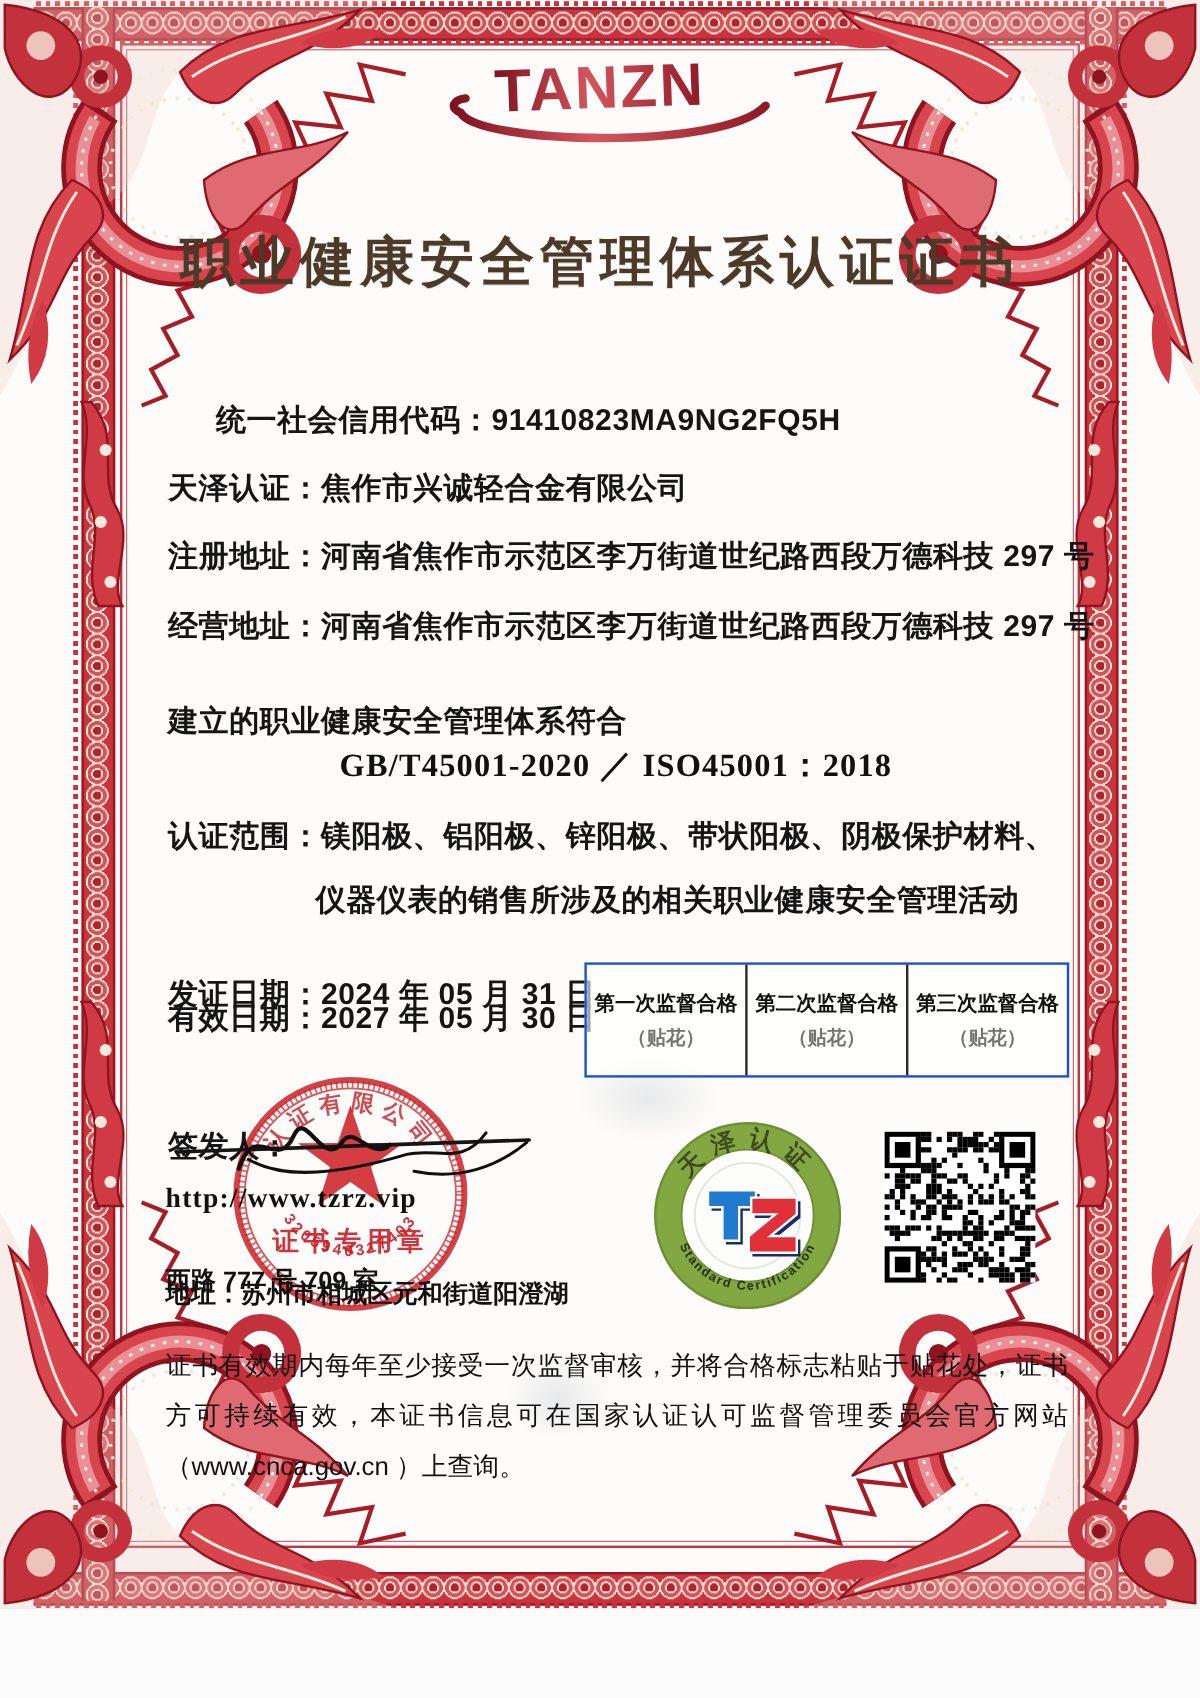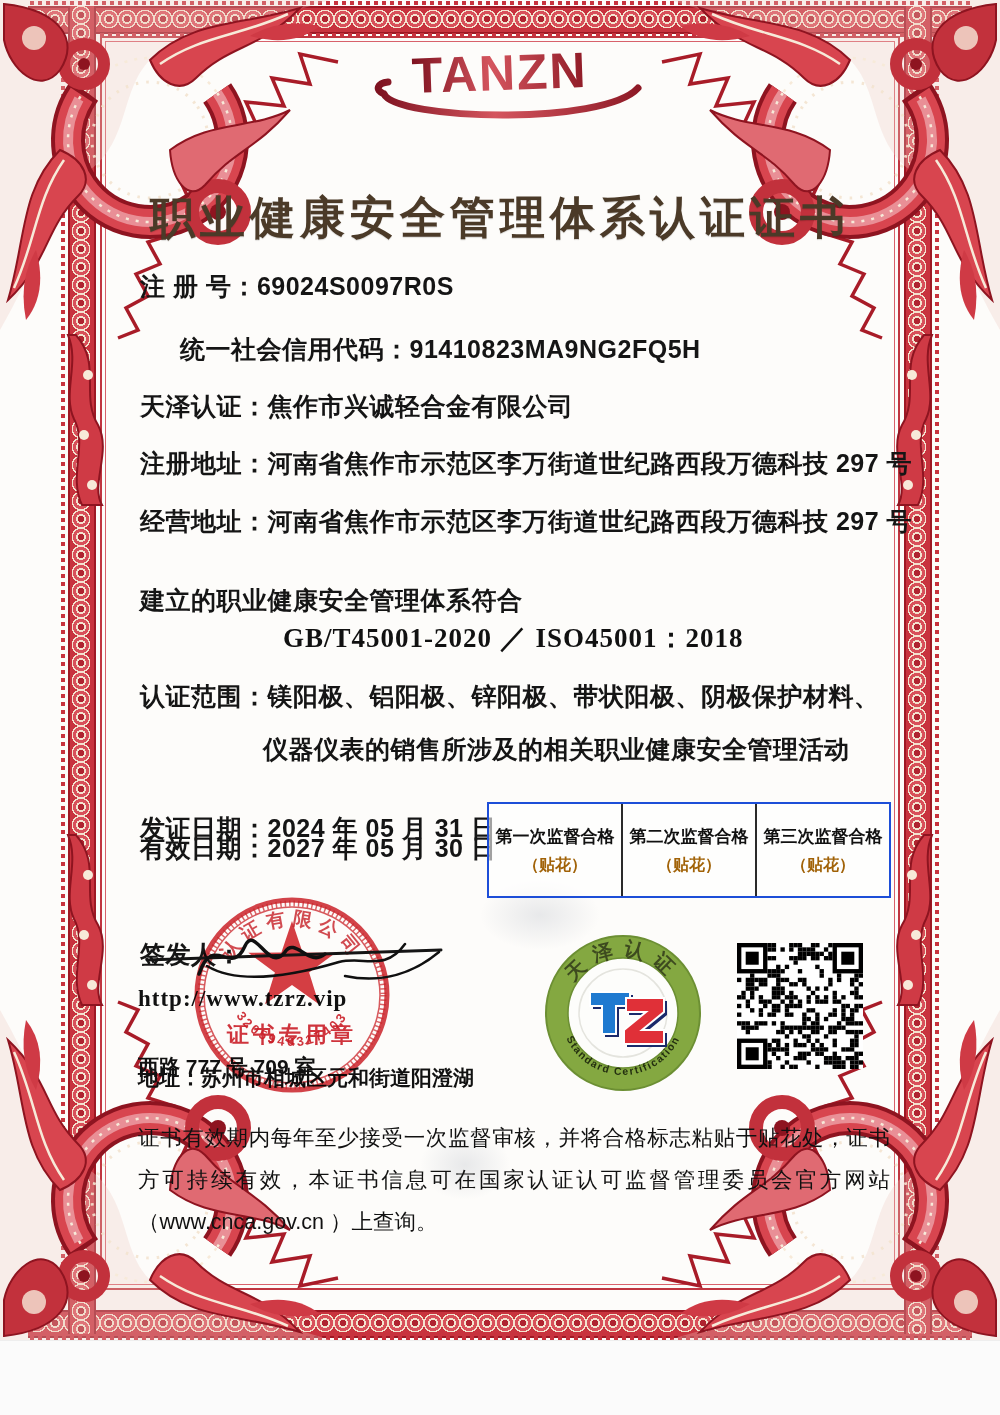--- a/index.html
+++ b/index.html
@@ -26,21 +26,21 @@
   .abs{position:absolute;}
   .title{left:100px;width:800px;top:148px;text-align:center;font-size:45px;font-weight:bold;
     font-family:"Liberation Serif",serif;color:#4b3a28;letter-spacing:5px;text-shadow:0 1px 1px rgba(0,0,0,.15);margin-top:40px;}
   .fieldline{left:140px;font-size:25px;font-weight:700;color:#151515;letter-spacing:.5px;white-space:nowrap;}
   .std{left:283px;font-size:27px;font-weight:600;color:#111;font-family:"Liberation Serif",serif;letter-spacing:1px;}
   .scope2{left:263px;}
   .sup-table{left:487px;top:802px;width:400px;height:92px;display:flex;border:2px solid #1d4ed8;background:rgba(255,255,255,.6);}
   .sup-cell{flex:1;display:flex;flex-direction:column;align-items:center;justify-content:center;gap:7px;}
   .sup-cell + .sup-cell{border-left:2px solid #2a2a2a;}
   .sup-cell .l1{font-size:17px;font-weight:700;color:#111;}
-  .sup-cell .l2{font-size:16px;font-weight:700;color:#a16207;}
+  .sup-cell .l2{font-size:16px;font-weight:700;color:#737373;}
   .url{left:138px;top:986px;font-size:23px;font-weight:700;font-family:"Liberation Serif",serif;color:#111;letter-spacing:1px;text-align:center;}
   .addr{left:138px;font-size:21px;font-weight:700;color:#111;}
   .footer-note{left:138px;top:1118px;width:752px;font-size:21.5px;font-weight:400;color:#111;line-height:1.95;text-align:justify;}
   .seal-red{left:192px;top:895px;mix-blend-mode:multiply;}
   .sig{left:133px;top:912px;z-index:6;}
   .seal-green{left:545px;top:935px;}
   .qr-main{left:737px;top:943px;width:126px;height:126px;}
   .smudge{position:absolute;border-radius:50%;background:radial-gradient(closest-side,rgba(120,130,150,.16),rgba(120,130,150,0));}
 </style>
 </head>
@@ -113,21 +113,20 @@
             <stop offset="0.45" stop-color="#d4555e"></stop>
             <stop offset="1" stop-color="#8e1a26"></stop>
         </linearGradient>
       </defs>
       <text x="150" y="52" text-anchor="middle" font-family="Liberation Sans, sans-serif" font-size="50" font-weight="bold" letter-spacing="2" fill="url(#lg)" transform="rotate(-2 150 40)">TANZN</text>
       <path d="M34,56 C24,52 28,45 38,44 M34,56 C46,82 254,88 288,50" stroke="url(#lg)" stroke-width="7" fill="none" stroke-linecap="round"></path>
     </svg>
 
     <div class="abs title">职业健康安全管理体系认证证书</div>
 
-    <div class="abs fieldline" style="top:270px;"><span>注 册 号：</span><span>69024S0097R0S</span></div>
     <div class="abs fieldline" style="top:333px;margin-left:40px;"><span>统一社会信用代码：</span><span>91410823MA9NG2FQ5H</span></div>
     <div class="abs fieldline" style="top:390px;"><span>天泽认证：</span><span>焦作市兴诚轻合金有限公司</span></div>
     <div class="abs fieldline" style="top:447px;"><span>注册地址：</span><span>河南省焦作市示范区李万街道世纪路西段万德科技 297 号</span></div>
     <div class="abs fieldline" style="top:505px;"><span>经营地址：</span><span>河南省焦作市示范区李万街道世纪路西段万德科技 297 号</span></div>
     <div class="abs fieldline" style="top:584px;text-align:right;">建立的职业健康安全管理体系符合</div>
     <div class="abs std" style="top:620px;">GB/T45001-2020 ／ ISO45001：2018</div>
     <div class="abs fieldline" style="top:680px;">认证范围：镁阳极、铝阳极、锌阳极、带状阳极、阴极保护材料、</div>
     <div class="abs fieldline scope2" style="top:733px;">仪器仪表的销售所涉及的相关职业健康安全管理活动</div>
     <div class="abs fieldline" style="top:812px;"><span>发证日期：</span><span>2024 年 05 月 31 日</span></div>
     <div class="abs fieldline" style="top:832px;"><span>有效日期：</span><span>2027 年 05 月 30 日</span></div>

